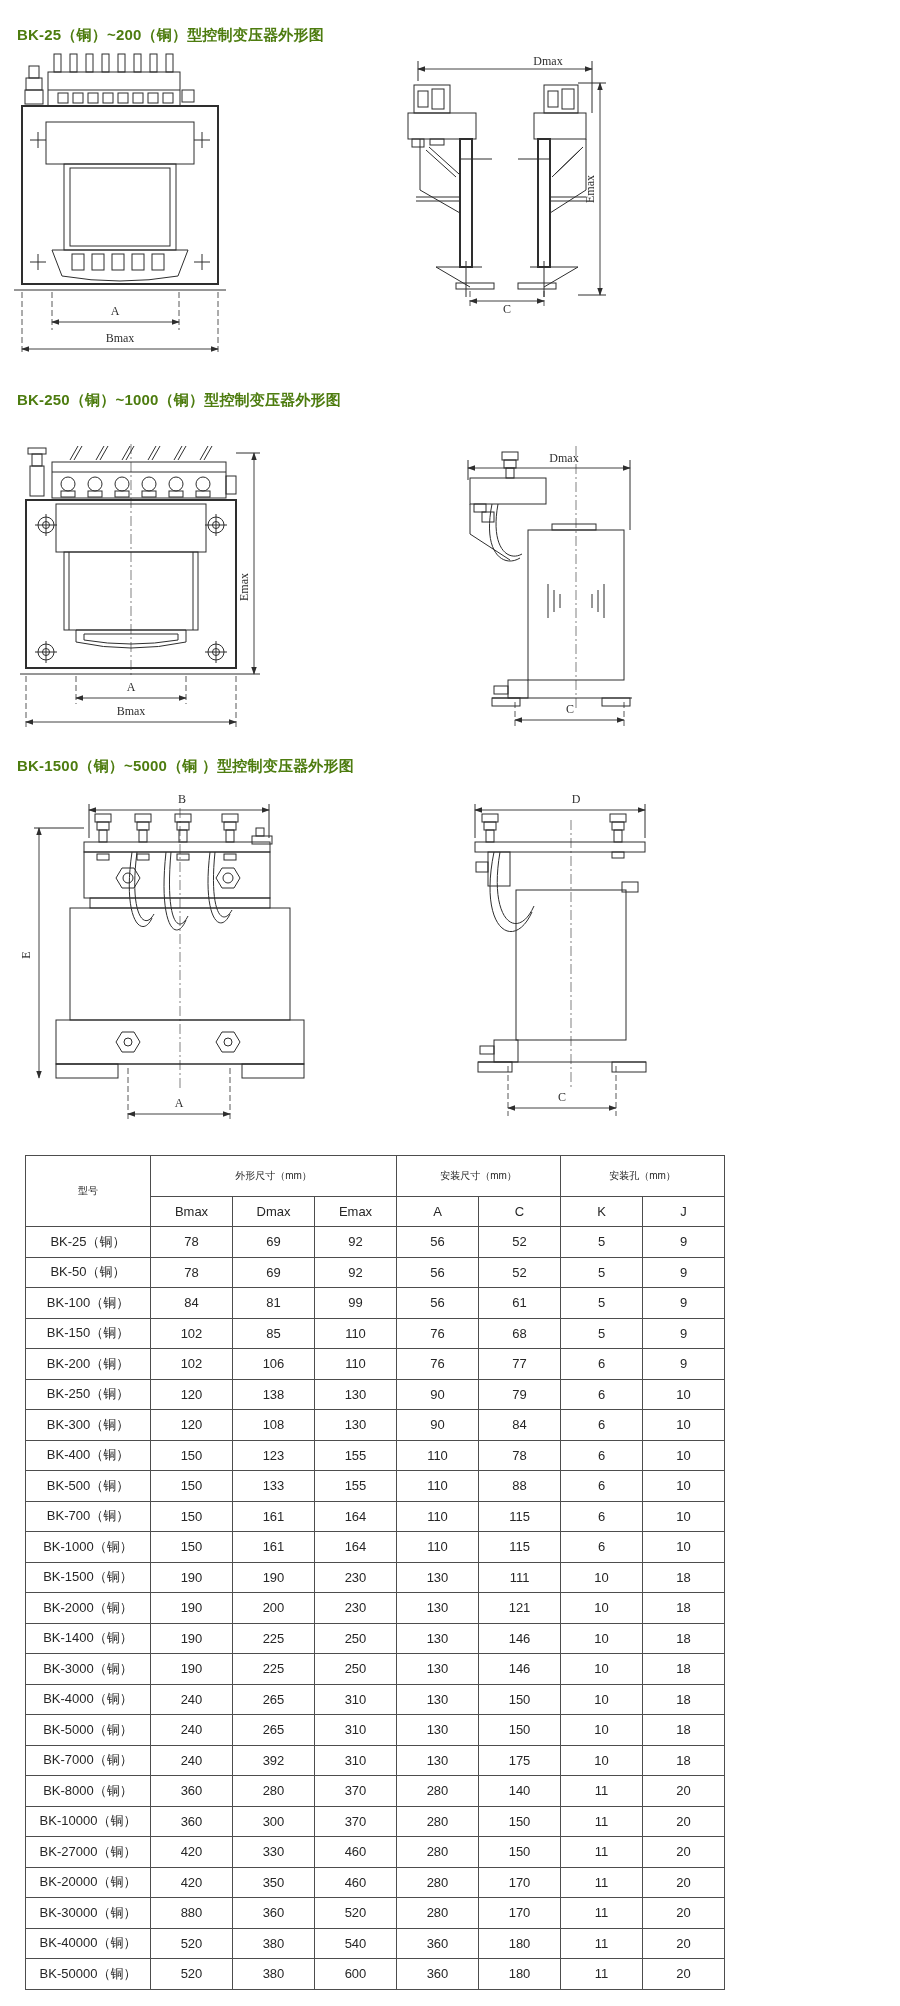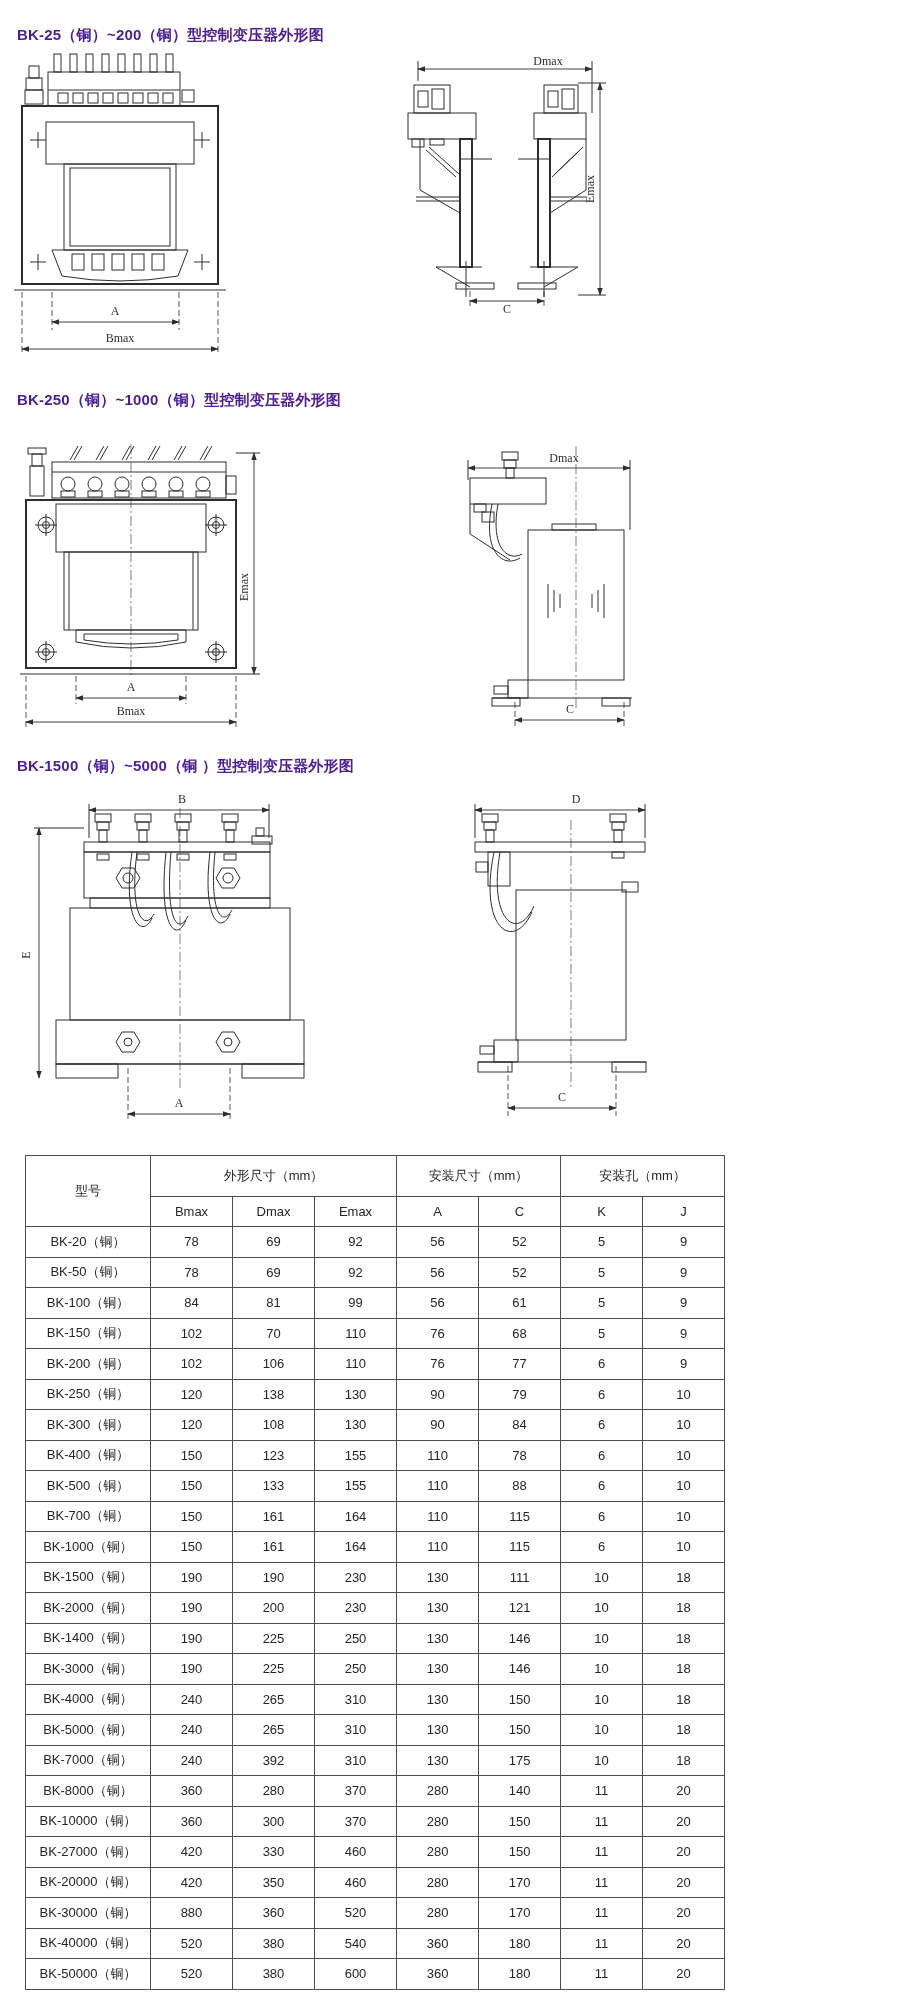--- a/index.html
+++ b/index.html
@@ -1,32 +1,32 @@
 <!DOCTYPE html>
 <html><head>
 <meta charset="utf-8">
 <style>
   html,body{margin:0;padding:0;background:#fff;}
   #page{position:relative;width:900px;height:2006px;background:#fff;
         font-family:"Liberation Sans",sans-serif;color:#2e2e2e;overflow:hidden;}
-  .sec-title{position:absolute;left:17px;font-size:15px;font-weight:bold;color:#4c1d95;
+  .sec-title{position:absolute;left:17px;font-size:15px;font-weight:bold;color:#4d7c0f;
              letter-spacing:0.2px;white-space:nowrap;}
   svg{position:absolute;overflow:visible;}
   .ln{fill:none;stroke:#2e2e2e;stroke-width:1;}
   .thk{fill:none;stroke:#2e2e2e;stroke-width:2;}
   .dim{fill:none;stroke:#2e2e2e;stroke-width:0.9;}
   .ext{fill:none;stroke:#2e2e2e;stroke-width:0.8;stroke-dasharray:6 3;}
   .cl{fill:none;stroke:#2e2e2e;stroke-width:0.6;stroke-dasharray:10 3 2 3;}
   .dlabel{font-family:"Liberation Serif",serif;font-size:12px;fill:#2e2e2e;}
   
   .spec-table{position:absolute;left:25px;top:1155px;border-collapse:collapse;
               table-layout:fixed;width:698px;font-size:13px;color:#262626;}
   .spec-table th,.spec-table td{border:1px solid #4d4d4d;text-align:center;
               font-weight:normal;padding:0;}
-  .spec-table thead tr.g-row th{height:40px;font-size:13px;}
+  .spec-table thead tr.g-row th{height:40px;font-size:10px;}
   .spec-table thead tr.c-row th{height:29px;font-size:13px;}
   .spec-table tbody td{height:29.5px;}
   .spec-table .w-model{width:125px;}
   .spec-table .w-num{width:82px;}
 </style>
 </head>
 <body>
 
 <div id="page">
 
@@ -461,21 +461,21 @@
           <th>Dmax</th>
           <th>Emax</th>
           <th>A</th>
           <th>C</th>
           <th>K</th>
           <th>J</th>
         </tr>
     </thead>
     <tbody>
         <tr>
-          <td>BK-20（铜）</td>
+          <td>BK-25（铜）</td>
           <td>78</td>
           <td>69</td>
           <td>92</td>
           <td>56</td>
           <td>52</td>
           <td>5</td>
           <td>9</td>
         </tr>
         <tr>
           <td>BK-50（铜）</td>
@@ -493,21 +493,21 @@
           <td>81</td>
           <td>99</td>
           <td>56</td>
           <td>61</td>
           <td>5</td>
           <td>9</td>
         </tr>
         <tr>
           <td>BK-150（铜）</td>
           <td>102</td>
-          <td>70</td>
+          <td>85</td>
           <td>110</td>
           <td>76</td>
           <td>68</td>
           <td>5</td>
           <td>9</td>
         </tr>
         <tr>
           <td>BK-200（铜）</td>
           <td>102</td>
           <td>106</td>

